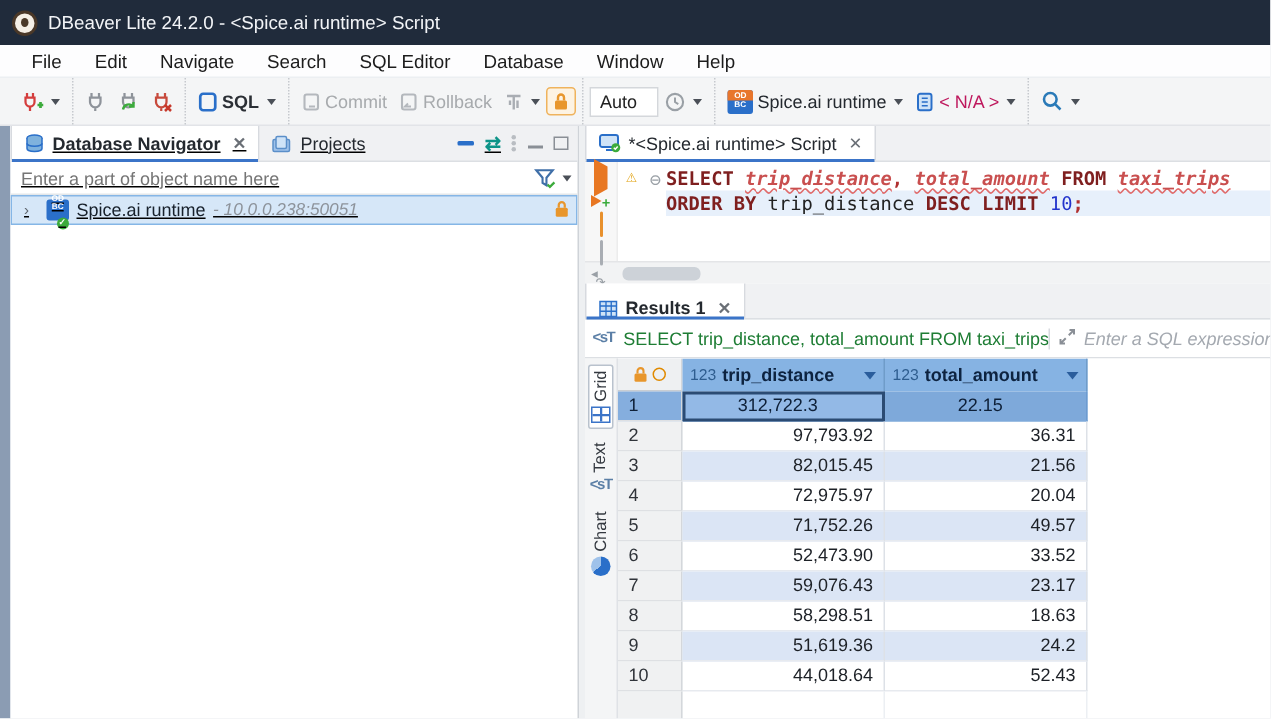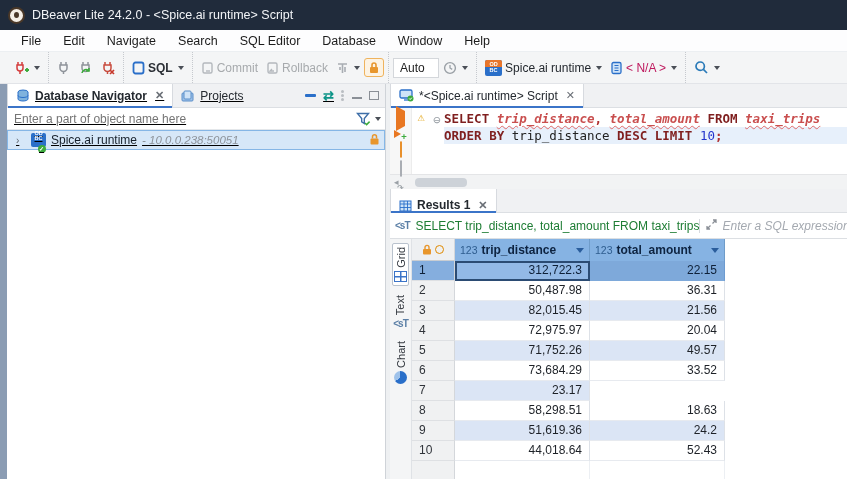--- a/index.html
+++ b/index.html
@@ -108,21 +108,21 @@
   .corner-cell { width:43px; flex:none; background:#eef0f2; border-right:1px solid #d4d7db; border-bottom:1px solid #c9cdd2; display:flex; align-items:center; justify-content:center; gap:3px; }
   .orange-circle { width:9px; height:9px; border-radius:50%; border:1.5px solid #e08a00; }
   .h-cell { width:135px; flex:none; background:#86b3e3; border-right:1px solid #6f9cc9; display:flex; align-items:center; padding:0 5px; gap:4px; color:#0d2340; }
   .h-type { color:#2e5d8f; font-size:10.5px; }
   .h-name { font-weight:bold; font-size:12px; flex:1; }
   .h-caret { width:0; height:0; border-left:4px solid transparent; border-right:4px solid transparent; border-top:5px solid #2a5d9c; }
   .g-row { display:flex; height:20px; }
   .rn-cell { width:43px; flex:none; background:#f0f1f2; border-right:1px solid #d4d7db; border-bottom:1px solid #dee0e3; padding:2px 0 0 7px; color:#30343a; font-size:12px; }
   .d-cell { width:135px; flex:none; border-right:1px solid #dde1e7; border-bottom:1px solid #e7eaef; text-align:right; padding:2px 7px 0 0; color:#1d2127; }
   .g-row.zebra .d-cell { background:#dbe5f5; }
-  .g-row.selected .d-cell { background:#7ea9da; border-bottom-color:#7ea9da; border-right-color:#6d9bd0; color:#0e2038; }
+  .g-row.selected .d-cell { background:#7ea9da; border-bottom-color:#7ea9da; border-right-color:#6d9bd0; color:#0e2038;text-align:center; }
   .g-row.selected .rn-cell { background:#85aede; color:#0e2038; }
   .d-cell.focused { background:#93b9e6 !important; outline:2px solid #2b4b73; outline-offset:-2px; }
   .g-filler { display:flex; height:20px; }
   .lock-svg { display:inline-block; }
 </style>
 </head>
 <body>
 
 <div class="window">
 
@@ -416,45 +416,46 @@
             </div>
           </div>
           <div id="grid-body">
               <div class="g-row selected">
                 <span class="rn-cell">1</span>
                 <span class="d-cell focused">312,722.3</span>
                 <span class="d-cell">22.15</span>
               </div>
               <div class="g-row">
                 <span class="rn-cell">2</span>
-                <span class="d-cell">50,487.98</span>
+                <span class="d-cell">97,793.92</span>
                 <span class="d-cell">36.31</span>
               </div>
               <div class="g-row zebra">
                 <span class="rn-cell">3</span>
                 <span class="d-cell">82,015.45</span>
                 <span class="d-cell">21.56</span>
               </div>
               <div class="g-row">
                 <span class="rn-cell">4</span>
                 <span class="d-cell">72,975.97</span>
                 <span class="d-cell">20.04</span>
               </div>
               <div class="g-row zebra">
                 <span class="rn-cell">5</span>
                 <span class="d-cell">71,752.26</span>
                 <span class="d-cell">49.57</span>
               </div>
               <div class="g-row">
                 <span class="rn-cell">6</span>
-                <span class="d-cell">73,684.29</span>
+                <span class="d-cell">52,473.90</span>
                 <span class="d-cell">33.52</span>
               </div>
               <div class="g-row zebra">
                 <span class="rn-cell">7</span>
+                <span class="d-cell">59,076.43</span>
                 <span class="d-cell">23.17</span>
               </div>
               <div class="g-row">
                 <span class="rn-cell">8</span>
                 <span class="d-cell">58,298.51</span>
                 <span class="d-cell">18.63</span>
               </div>
               <div class="g-row zebra">
                 <span class="rn-cell">9</span>
                 <span class="d-cell">51,619.36</span>

